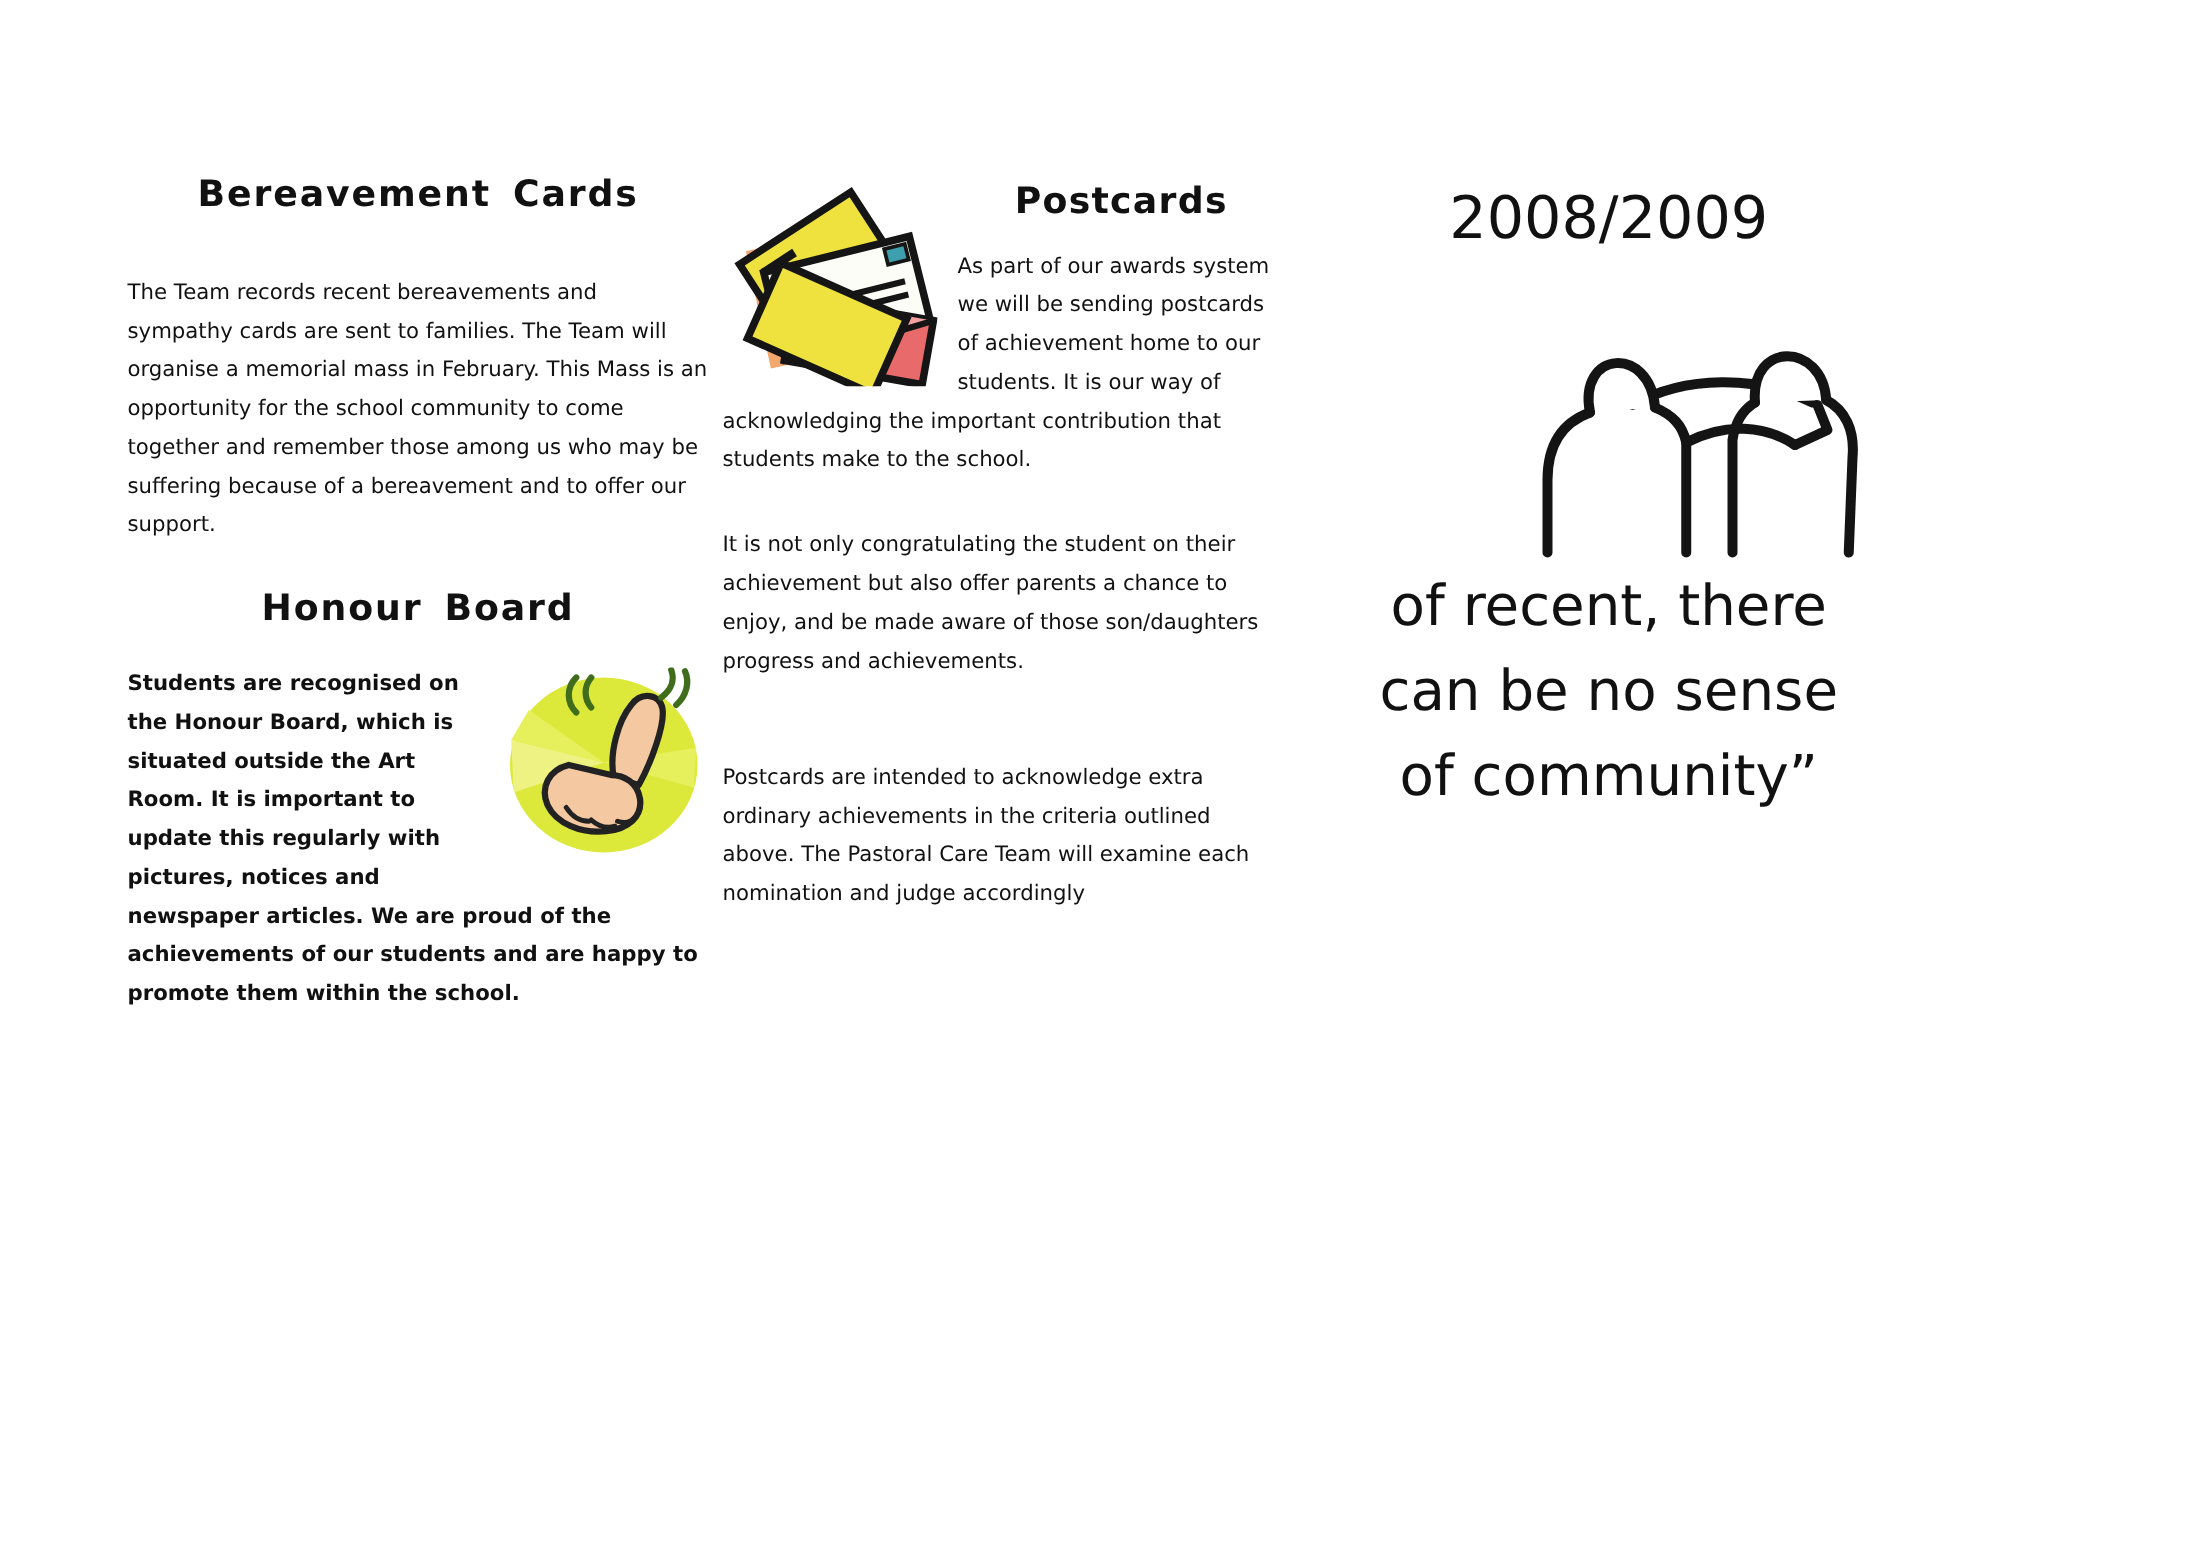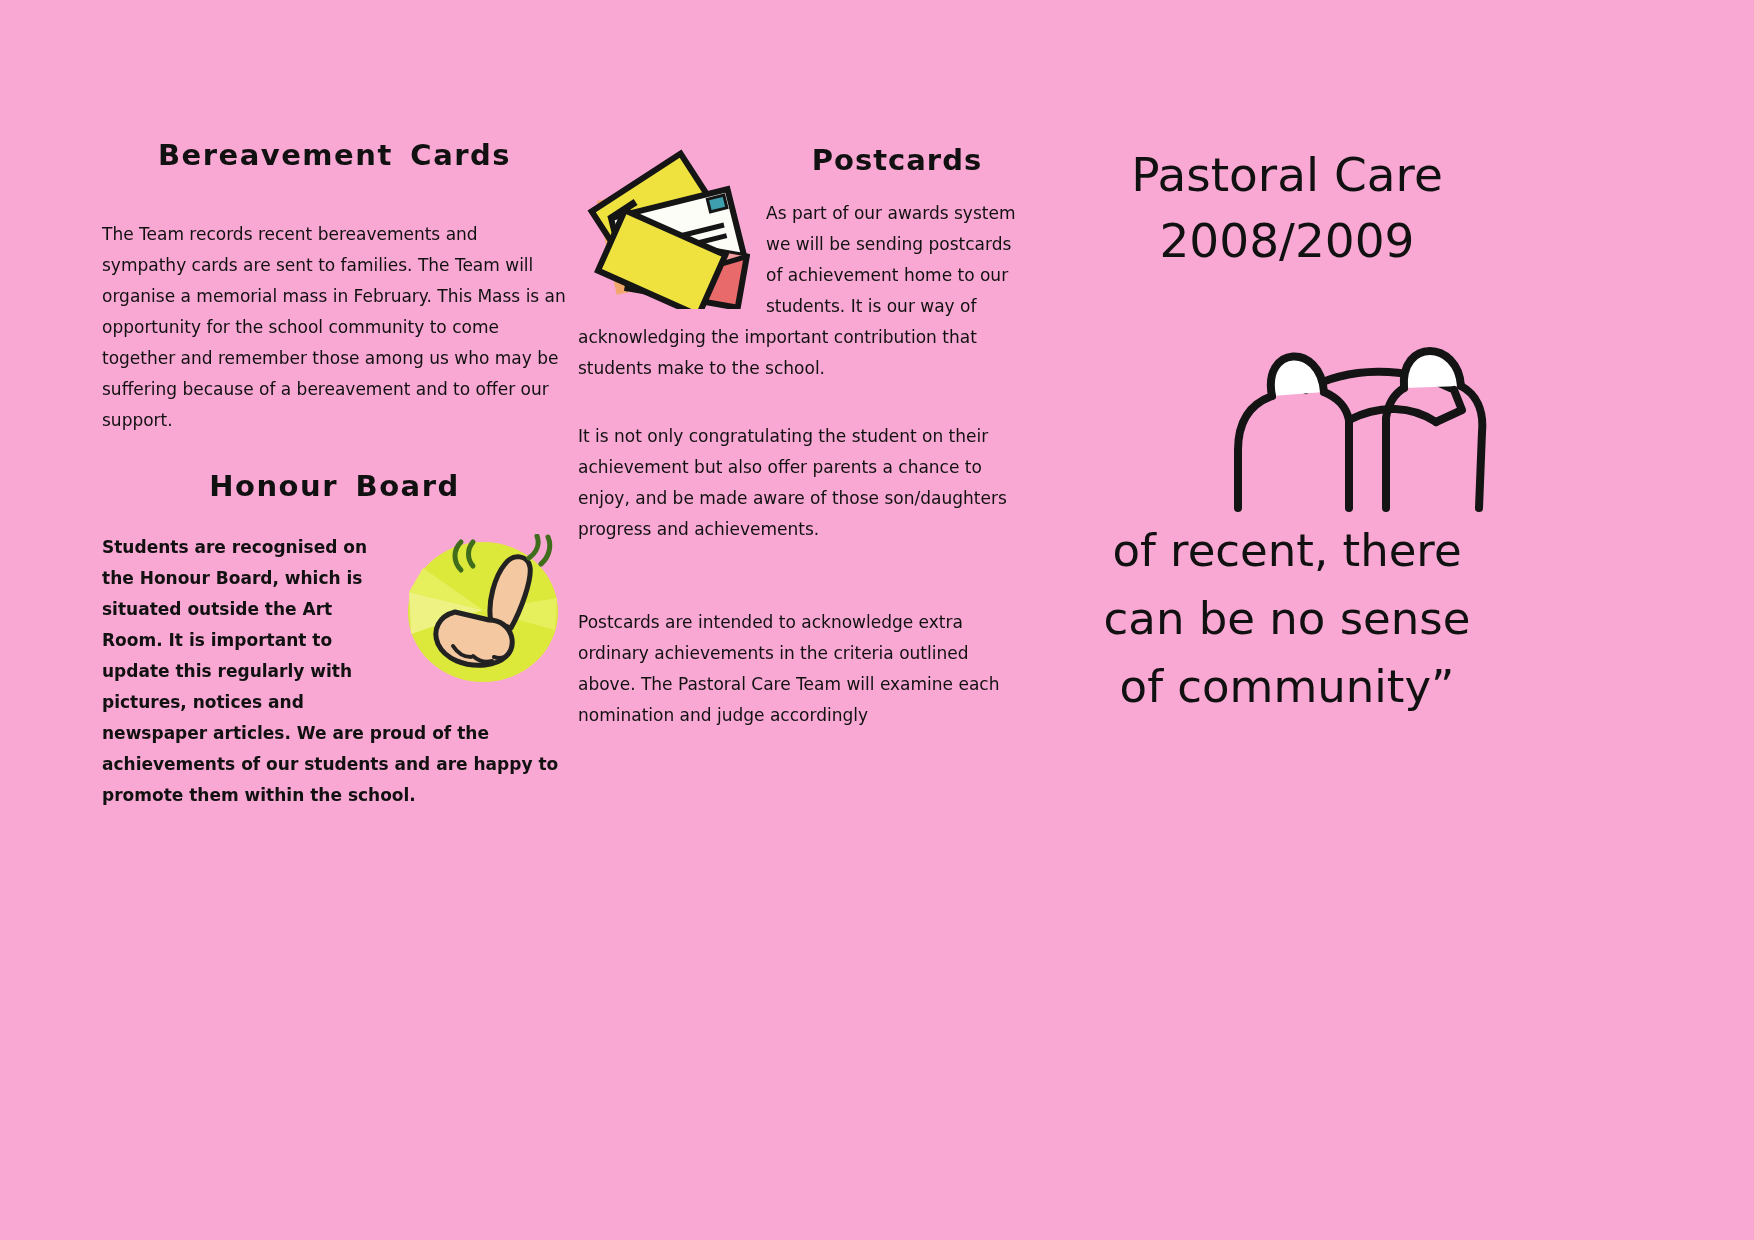--- a/index.html
+++ b/index.html
@@ -1,19 +1,19 @@
 <!DOCTYPE html>
 <html><head>
 <meta charset="utf-8">
 <style>
   html,body{margin:0;padding:0;background:#e8e8e8;}
   .page{
     position:relative;
     width:1754px;height:1240px;
-    background:#f9a8d4;
+    background:#ffffff;
     font-family:"DejaVu Sans", sans-serif;
     color:#111;
     overflow:hidden;
   }
   .col{position:absolute;}
   .col-left{left:102px;top:138px;width:465px;}
   .col-mid{left:578px;top:128px;width:450px;}
   .col-right{left:1048px;top:142px;width:478px;text-align:center;}
 
   h2{
@@ -105,21 +105,20 @@
       </span>
       <h2 class="mid-head">Postcards</h2>
       <p class="mid-p1">As part of our awards system we will be sending postcards of achievement home to our students. It is our way of acknowledging the important contribution that students make to the school.</p>
     </div>
     <p class="mid-p2">It is not only congratulating the student on their achievement but also offer parents a chance to enjoy, and be made aware of those son/daughters progress and achievements.</p>
     <p class="mid-p3">Postcards are intended to acknowledge extra ordinary achievements in the criteria outlined above. The Pastoral Care Team will examine each nomination and judge accordingly</p>
   </section>
 
   <section class="col col-right">
     <div class="big-title">
-      <div>Pastoral Care</div>
       <div>2008/2009</div>
     </div>
 
     <span class="hug">
       <svg viewBox="0 0 282 215" xmlns="http://www.w3.org/2000/svg">
         <g fill="none" stroke="#141414" stroke-width="8" stroke-linecap="round" stroke-linejoin="round">
           <path d="M98 90 C140 66 198 66 242 88"></path>
           <path d="M64 96 C54 46 112 42 116 92" fill="#ffffff"></path>
           <path d="M196 88 C192 38 250 40 253 86" fill="#ffffff"></path>
           <path d="M64 96 C42 104 30 122 30 150 L30 208"></path>

